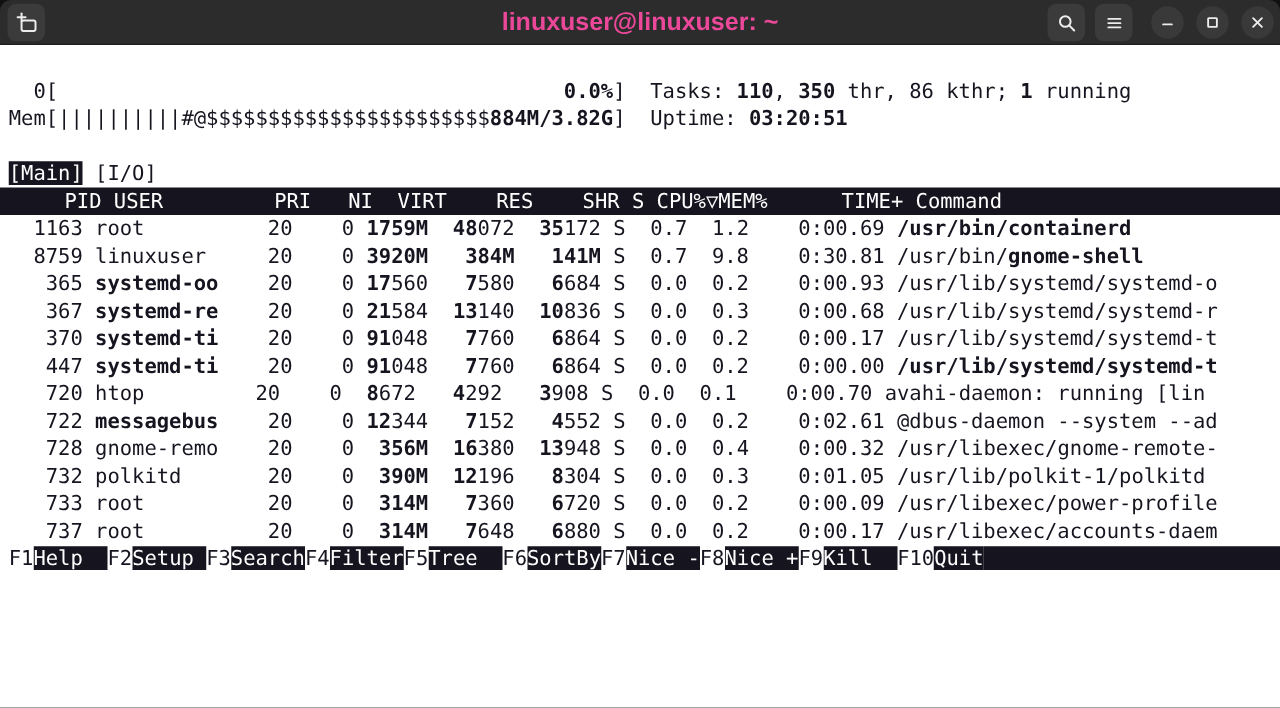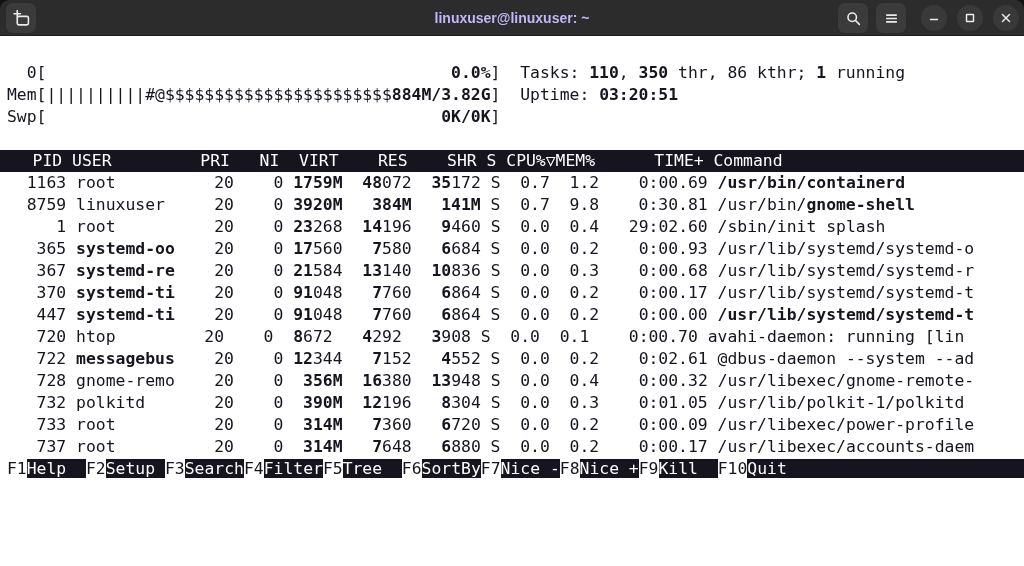--- a/index.html
+++ b/index.html
@@ -2,32 +2,32 @@
 <html><head>
 <meta charset="utf-8">
 <style>
   html,body{margin:0;padding:0;background:#111;}
   .window{position:relative;width:1024px;height:566px;overflow:hidden;border-radius:9px 9px 0 0;
           font-family:"Liberation Sans",sans-serif;}
   
   .titlebar{position:absolute;top:0;left:0;width:100%;height:36px;background:#2c2c2c;
             border-bottom:1px solid #1e1e1e;box-sizing:border-box;}
   .title{position:absolute;left:0;right:0;top:0;height:36px;line-height:36px;text-align:center;
-         color:#c4b5fd;font-weight:bold;font-size:14px;pointer-events:none;}
+         color:#ec4899;font-weight:bold;font-size:20px;pointer-events:none;}
   .tb-btn{position:absolute;top:3px;padding:0;border:none;display:flex;align-items:center;
           justify-content:center;cursor:pointer;}
   .sq{width:30px;height:30px;border-radius:7px;background:#3b3b3b;}
   .ci{width:26px;height:26px;top:5px;border-radius:50%;background:#393939;}
   .tb-btn svg{stroke:#ececec;fill:none;stroke-width:1.5;stroke-linecap:round;}
   
   #term{position:absolute;top:36px;left:0;width:1024px;height:540px;background:#ffffff;
         color:#16141f;font-family:"DejaVu Sans Mono","Liberation Mono",monospace;
         font-size:16.4px;line-height:22px;padding:4px 0 0 7px;box-sizing:border-box;overflow:hidden;}
   .line{height:22px;white-space:pre;}
-  .line.inv{background:#16141f;color:#ffffff;margin-left:-7px;padding-left:3px;width:1024px;box-sizing:border-box;}
+  .line.inv{background:#16141f;color:#ffffff;margin-left:-7px;padding-left:22px;width:1024px;box-sizing:border-box;}
   .line span.b{font-weight:bold;}
   .line span.i{background:#16141f;color:#ffffff;}
 </style>
 </head>
 <body>
 
 <div class="window">
   <div class="titlebar">
     <button class="tb-btn sq" style="left:6px">
       <svg width="17" height="17" viewBox="0 0 16 16">
@@ -64,26 +64,25 @@
       <svg width="16" height="16" viewBox="0 0 16 16">
         <line x1="4.5" y1="4.5" x2="11.5" y2="11.5"></line>
         <line x1="11.5" y1="4.5" x2="4.5" y2="11.5"></line>
       </svg>
     </button>
   </div>
   <div id="term">
       <div class="line"></div>
       <div class="line"><span>  0[                                         </span><span class="b">0.0%</span><span>]</span><span>  </span><span>Tasks: </span><span class="b">110</span><span>, </span><span class="b">350</span><span> thr, 86 kthr; </span><span class="b">1</span><span> running</span></div>
       <div class="line"><span>Mem[||||||||||#@$$$$$$$$$$$$$$$$$$$$$$$</span><span class="b">884M/3.82G</span><span>]</span><span>  </span><span>Uptime: </span><span class="b">03:20:51</span></div>
-      <div class="line"><span>Swp[                                        </span><span class="b">0K/0K</span><span>]</span></div>
       <div class="line"></div>
+      <div class="line"><span class="i">[Main]</span><span> </span><span>[I/O]</span><span> </span></div>
       <div class="line inv"><span>   PID USER         PRI   NI  VIRT    RES    SHR S CPU%▽MEM%      TIME+ Command</span></div>
       <div class="line"><span>  1163 </span><span>root      </span><span>    20    0</span><span> </span><span class="b">1759M</span><span>  </span><span class="b">48</span><span>072</span><span>  </span><span class="b">35</span><span>172</span><span> S  0.7  1.2    0:00.69 </span><span class="b">/usr/bin/containerd</span></div>
       <div class="line"><span>  8759 </span><span>linuxuser </span><span>    20    0</span><span> </span><span class="b">3920M</span><span>   </span><span class="b">384M</span><span>   </span><span class="b">141M</span><span> S  0.7  9.8    0:30.81 </span><span>/usr/bin/</span><span class="b">gnome-shell</span></div>
-      <div class="line"><span>     1 </span><span>root      </span><span>    20    0</span><span> </span><span class="b">23</span><span>268</span><span>  </span><span class="b">14</span><span>196</span><span>   </span><span class="b">9</span><span>460</span><span> S  0.0  0.4   29:02.60 </span><span>/sbin/init splash</span></div>
       <div class="line"><span>   365 </span><span class="b">systemd-oo</span><span></span><span>    20    0</span><span> </span><span class="b">17</span><span>560</span><span>   </span><span class="b">7</span><span>580</span><span>   </span><span class="b">6</span><span>684</span><span> S  0.0  0.2    0:00.93 </span><span>/usr/lib/systemd/systemd-o</span></div>
       <div class="line"><span>   367 </span><span class="b">systemd-re</span><span></span><span>    20    0</span><span> </span><span class="b">21</span><span>584</span><span>  </span><span class="b">13</span><span>140</span><span>  </span><span class="b">10</span><span>836</span><span> S  0.0  0.3    0:00.68 </span><span>/usr/lib/systemd/systemd-r</span></div>
       <div class="line"><span>   370 </span><span class="b">systemd-ti</span><span></span><span>    20    0</span><span> </span><span class="b">91</span><span>048</span><span>   </span><span class="b">7</span><span>760</span><span>   </span><span class="b">6</span><span>864</span><span> S  0.0  0.2    0:00.17 </span><span>/usr/lib/systemd/systemd-t</span></div>
       <div class="line"><span>   447 </span><span class="b">systemd-ti</span><span></span><span>    20    0</span><span> </span><span class="b">91</span><span>048</span><span>   </span><span class="b">7</span><span>760</span><span>   </span><span class="b">6</span><span>864</span><span> S  0.0  0.2    0:00.00 </span><span class="b">/usr/lib/systemd/systemd-t</span></div>
       <div class="line"><span>   720 </span><span>htop     </span><span>    20    0</span><span>  </span><span class="b">8</span><span>672</span><span>   </span><span class="b">4</span><span>292</span><span>   </span><span class="b">3</span><span>908</span><span> S  0.0  0.1    0:00.70 </span><span>avahi-daemon: running [lin</span></div>
       <div class="line"><span>   722 </span><span class="b">messagebus</span><span></span><span>    20    0</span><span> </span><span class="b">12</span><span>344</span><span>   </span><span class="b">7</span><span>152</span><span>   </span><span class="b">4</span><span>552</span><span> S  0.0  0.2    0:02.61 </span><span>@dbus-daemon --system --ad</span></div>
       <div class="line"><span>   728 </span><span>gnome-remo</span><span>    20    0</span><span>  </span><span class="b">356M</span><span>  </span><span class="b">16</span><span>380</span><span>  </span><span class="b">13</span><span>948</span><span> S  0.0  0.4    0:00.32 </span><span>/usr/libexec/gnome-remote-</span></div>
       <div class="line"><span>   732 </span><span>polkitd   </span><span>    20    0</span><span>  </span><span class="b">390M</span><span>  </span><span class="b">12</span><span>196</span><span>   </span><span class="b">8</span><span>304</span><span> S  0.0  0.3    0:01.05 </span><span>/usr/lib/polkit-1/polkitd</span></div>
       <div class="line"><span>   733 </span><span>root      </span><span>    20    0</span><span>  </span><span class="b">314M</span><span>   </span><span class="b">7</span><span>360</span><span>   </span><span class="b">6</span><span>720</span><span> S  0.0  0.2    0:00.09 </span><span>/usr/libexec/power-profile</span></div>
       <div class="line"><span>   737 </span><span>root      </span><span>    20    0</span><span>  </span><span class="b">314M</span><span>   </span><span class="b">7</span><span>648</span><span>   </span><span class="b">6</span><span>880</span><span> S  0.0  0.2    0:00.17 </span><span>/usr/libexec/accounts-daem</span></div>

